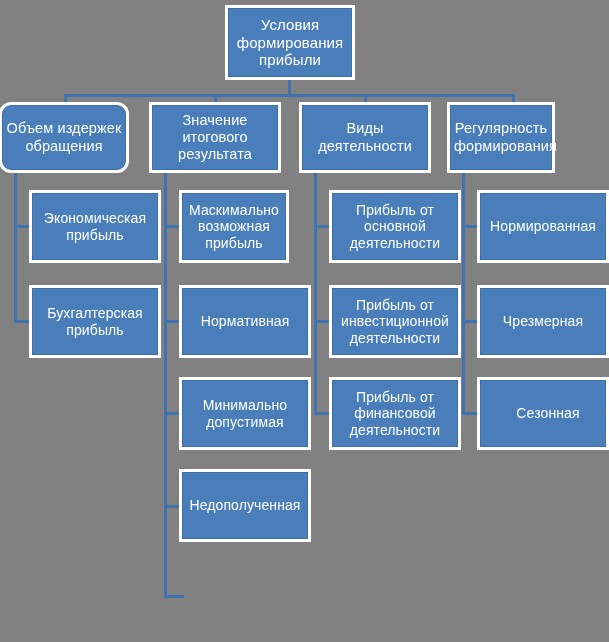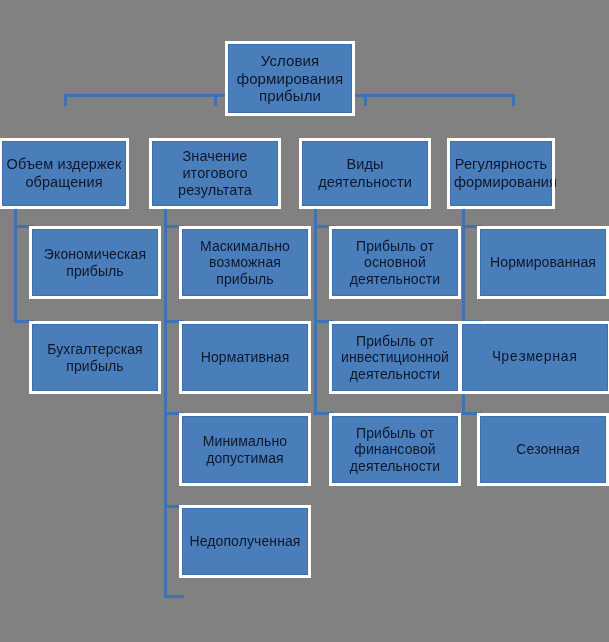--- a/index.html
+++ b/index.html
@@ -16,30 +16,29 @@
     overflow: hidden;
   }
 
   
   .node {
     position: absolute;
     box-sizing: border-box;
     background: #4a7ebb;
     border: 1px solid #3f6fa8;
     outline: 3px solid #ffffff;
-    color: #0f172a;
+    color: #ffffff;
     display: flex;
     align-items: center;
     justify-content: center;
     text-align: center;
     line-height: 1.18;
     letter-spacing: 0.1px;
     padding: 2px 3px;
     z-index: 3;
-    margin-top: 36px;
   }
   .node span { display: block; width: 100%; }
 
   .node.root      { font-size: 15px; }
   .node.level1    { font-size: 14.5px; }
   .node.level2    { font-size: 14px; }
 
   
   .conn {
     position: absolute;
@@ -62,21 +61,21 @@
     </span>
   </div>
 
   <div class="conn v" style="left:288px; top:77px; height:17px;"></div>
   <div class="conn h" style="left:64px; top:94px; width:450px;"></div>
   <div class="conn v" style="left:64px; top:94px; height:12px;"></div>
   <div class="conn v" style="left:214px; top:94px; height:12px;"></div>
   <div class="conn v" style="left:364px; top:94px; height:12px;"></div>
   <div class="conn v" style="left:512px; top:94px; height:12px;"></div>
 
-  <div class="node level1" style="left:2px; top:105px; width:124px; height:65px;">
+  <div class="node level1" style="left:2px; top:105px; width:124px; height:65px;border-radius:9px;">
     <span>
       <span>Объем издержек</span>
       <span>обращения</span>
     </span>
   </div>
 
   <div class="conn v" style="left:14px; top:170px; height:153px;"></div>
   <div class="conn h" style="left:14px; top:225px; width:20px;"></div>
   <div class="conn h" style="left:14px; top:320px; width:20px;"></div>
 
@@ -100,21 +99,21 @@
       <span>результата</span>
     </span>
   </div>
   <div class="conn v" style="left:164px; top:170px; height:425px;"></div>
   <div class="conn h" style="left:164px; top:225px; width:20px;"></div>
   <div class="conn h" style="left:164px; top:320px; width:20px;"></div>
   <div class="conn h" style="left:164px; top:412px; width:20px;"></div>
   <div class="conn h" style="left:164px; top:505px; width:20px;"></div>
   <div class="conn h" style="left:164px; top:595px; width:20px;"></div>
 
-  <div class="node level2" style="left:182px; top:193px; width:126px; height:67px;">
+  <div class="node level2" style="left:182px; top:193px; width:104px; height:67px;">
     <span>
       <span>Маскимально</span>
       <span>возможная</span>
       <span>прибыль</span>
     </span>
   </div>
   <div class="node level2" style="left:182px; top:288px; width:126px; height:67px;">
     <span>
       <span>Нормативная</span>
     </span>
@@ -173,21 +172,21 @@
   <div class="conn v" style="left:462px; top:170px; height:245px;"></div>
   <div class="conn h" style="left:462px; top:225px; width:20px;"></div>
   <div class="conn h" style="left:462px; top:320px; width:20px;"></div>
   <div class="conn h" style="left:462px; top:412px; width:20px;"></div>
 
   <div class="node level2" style="left:480px; top:193px; width:126px; height:67px;">
     <span>
       <span>Нормированная</span>
     </span>
   </div>
-  <div class="node level2" style="left:462px; top:288px; width:146px; height:67px;font-family:Liberation Mono, monospace;">
+  <div class="node level2" style="left:480px; top:288px; width:126px; height:67px;">
     <span>
       <span>Чрезмерная</span>
     </span>
   </div>
   <div class="node level2" style="left:480px; top:380px; width:126px; height:67px;padding-left:13px;">
     <span>
       <span>Сезонная</span>
     </span>
   </div>
 

